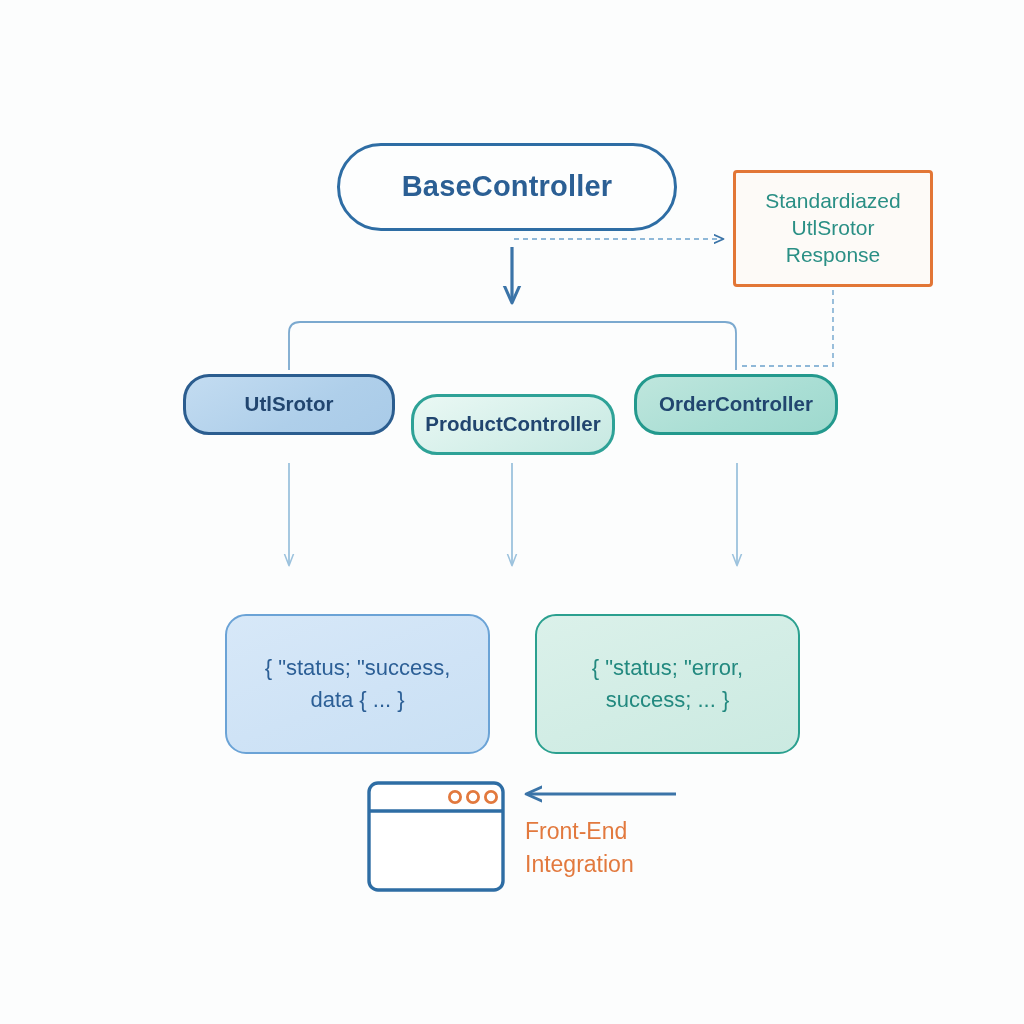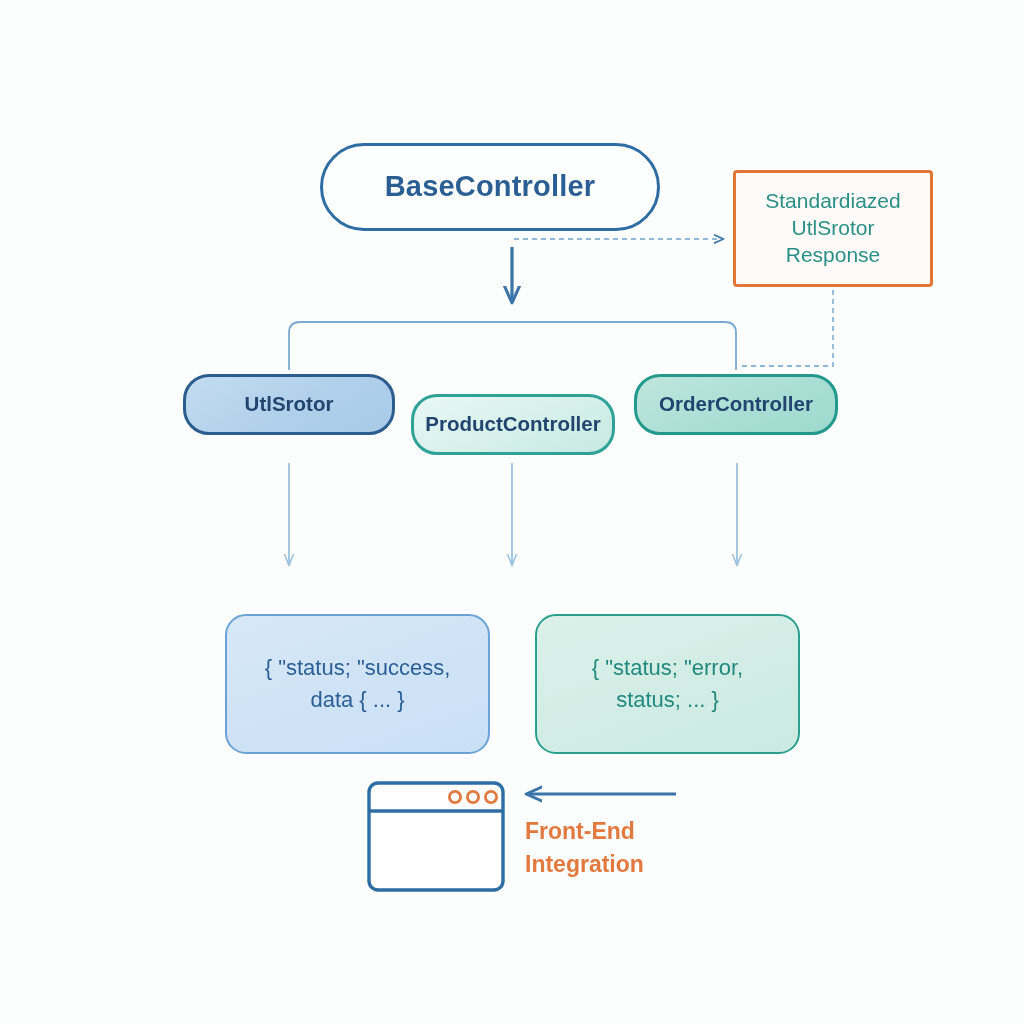--- a/index.html
+++ b/index.html
@@ -26,21 +26,21 @@
     box-sizing: border-box;
     display: flex;
     align-items: center;
     justify-content: center;
     text-align: center;
     line-height: 1.28;
   }
 
   
   #node-base {
-    left: 320px;
+    left: 337px;
     top: 143px;
     width: 340px;
     height: 88px;
     border: 3px solid #2e6da4;
     border-radius: 44px;
     background: #fdfefe;
     color: #2b5f94;
     font-size: 29px;
     font-weight: bold;
     letter-spacing: .2px;
@@ -119,21 +119,21 @@
 
   
   #label-frontend {
     position: absolute;
     left: 525px;
     top: 815px;
     color: #e2793e;
     font-size: 23px;
     line-height: 1.45;
   }
-  #label-frontend > span { display: block; font-weight: bold; }
+  #label-frontend > span { display: block; }
 </style>
 </head>
 <body>
 
 <svg id="diagram-canvas" viewBox="0 0 1024 1024">
   <defs>
     <marker id="arrow-solid-blue" viewBox="0 0 10 10" refX="8.5" refY="5" markerWidth="6" markerHeight="6" orient="auto-start-reverse">
       <path d="M 0 1 L 9 5 L 0 9" fill="none" stroke="#3b74a8" stroke-width="1.6" stroke-linecap="round" stroke-linejoin="round"></path>
     </marker>
     <marker id="arrow-thin-blue" viewBox="0 0 10 10" refX="8.5" refY="5" markerWidth="7" markerHeight="7" orient="auto-start-reverse">
@@ -189,19 +189,19 @@
   <span>OrderController</span>
 </div>
 
 <div class="node payload" id="node-success">
   <span>{ "status; "success,</span>
   <span>data { ... }</span>
 </div>
 
 <div class="node payload" id="node-error">
   <span>{ "status; "error,</span>
-  <span>status; ... }</span>
+  <span>success; ... }</span>
 </div>
 
 <div id="label-frontend">
   <span>Front-End</span>
   <span>Integration</span>
 </div>
 
 </body></html>

